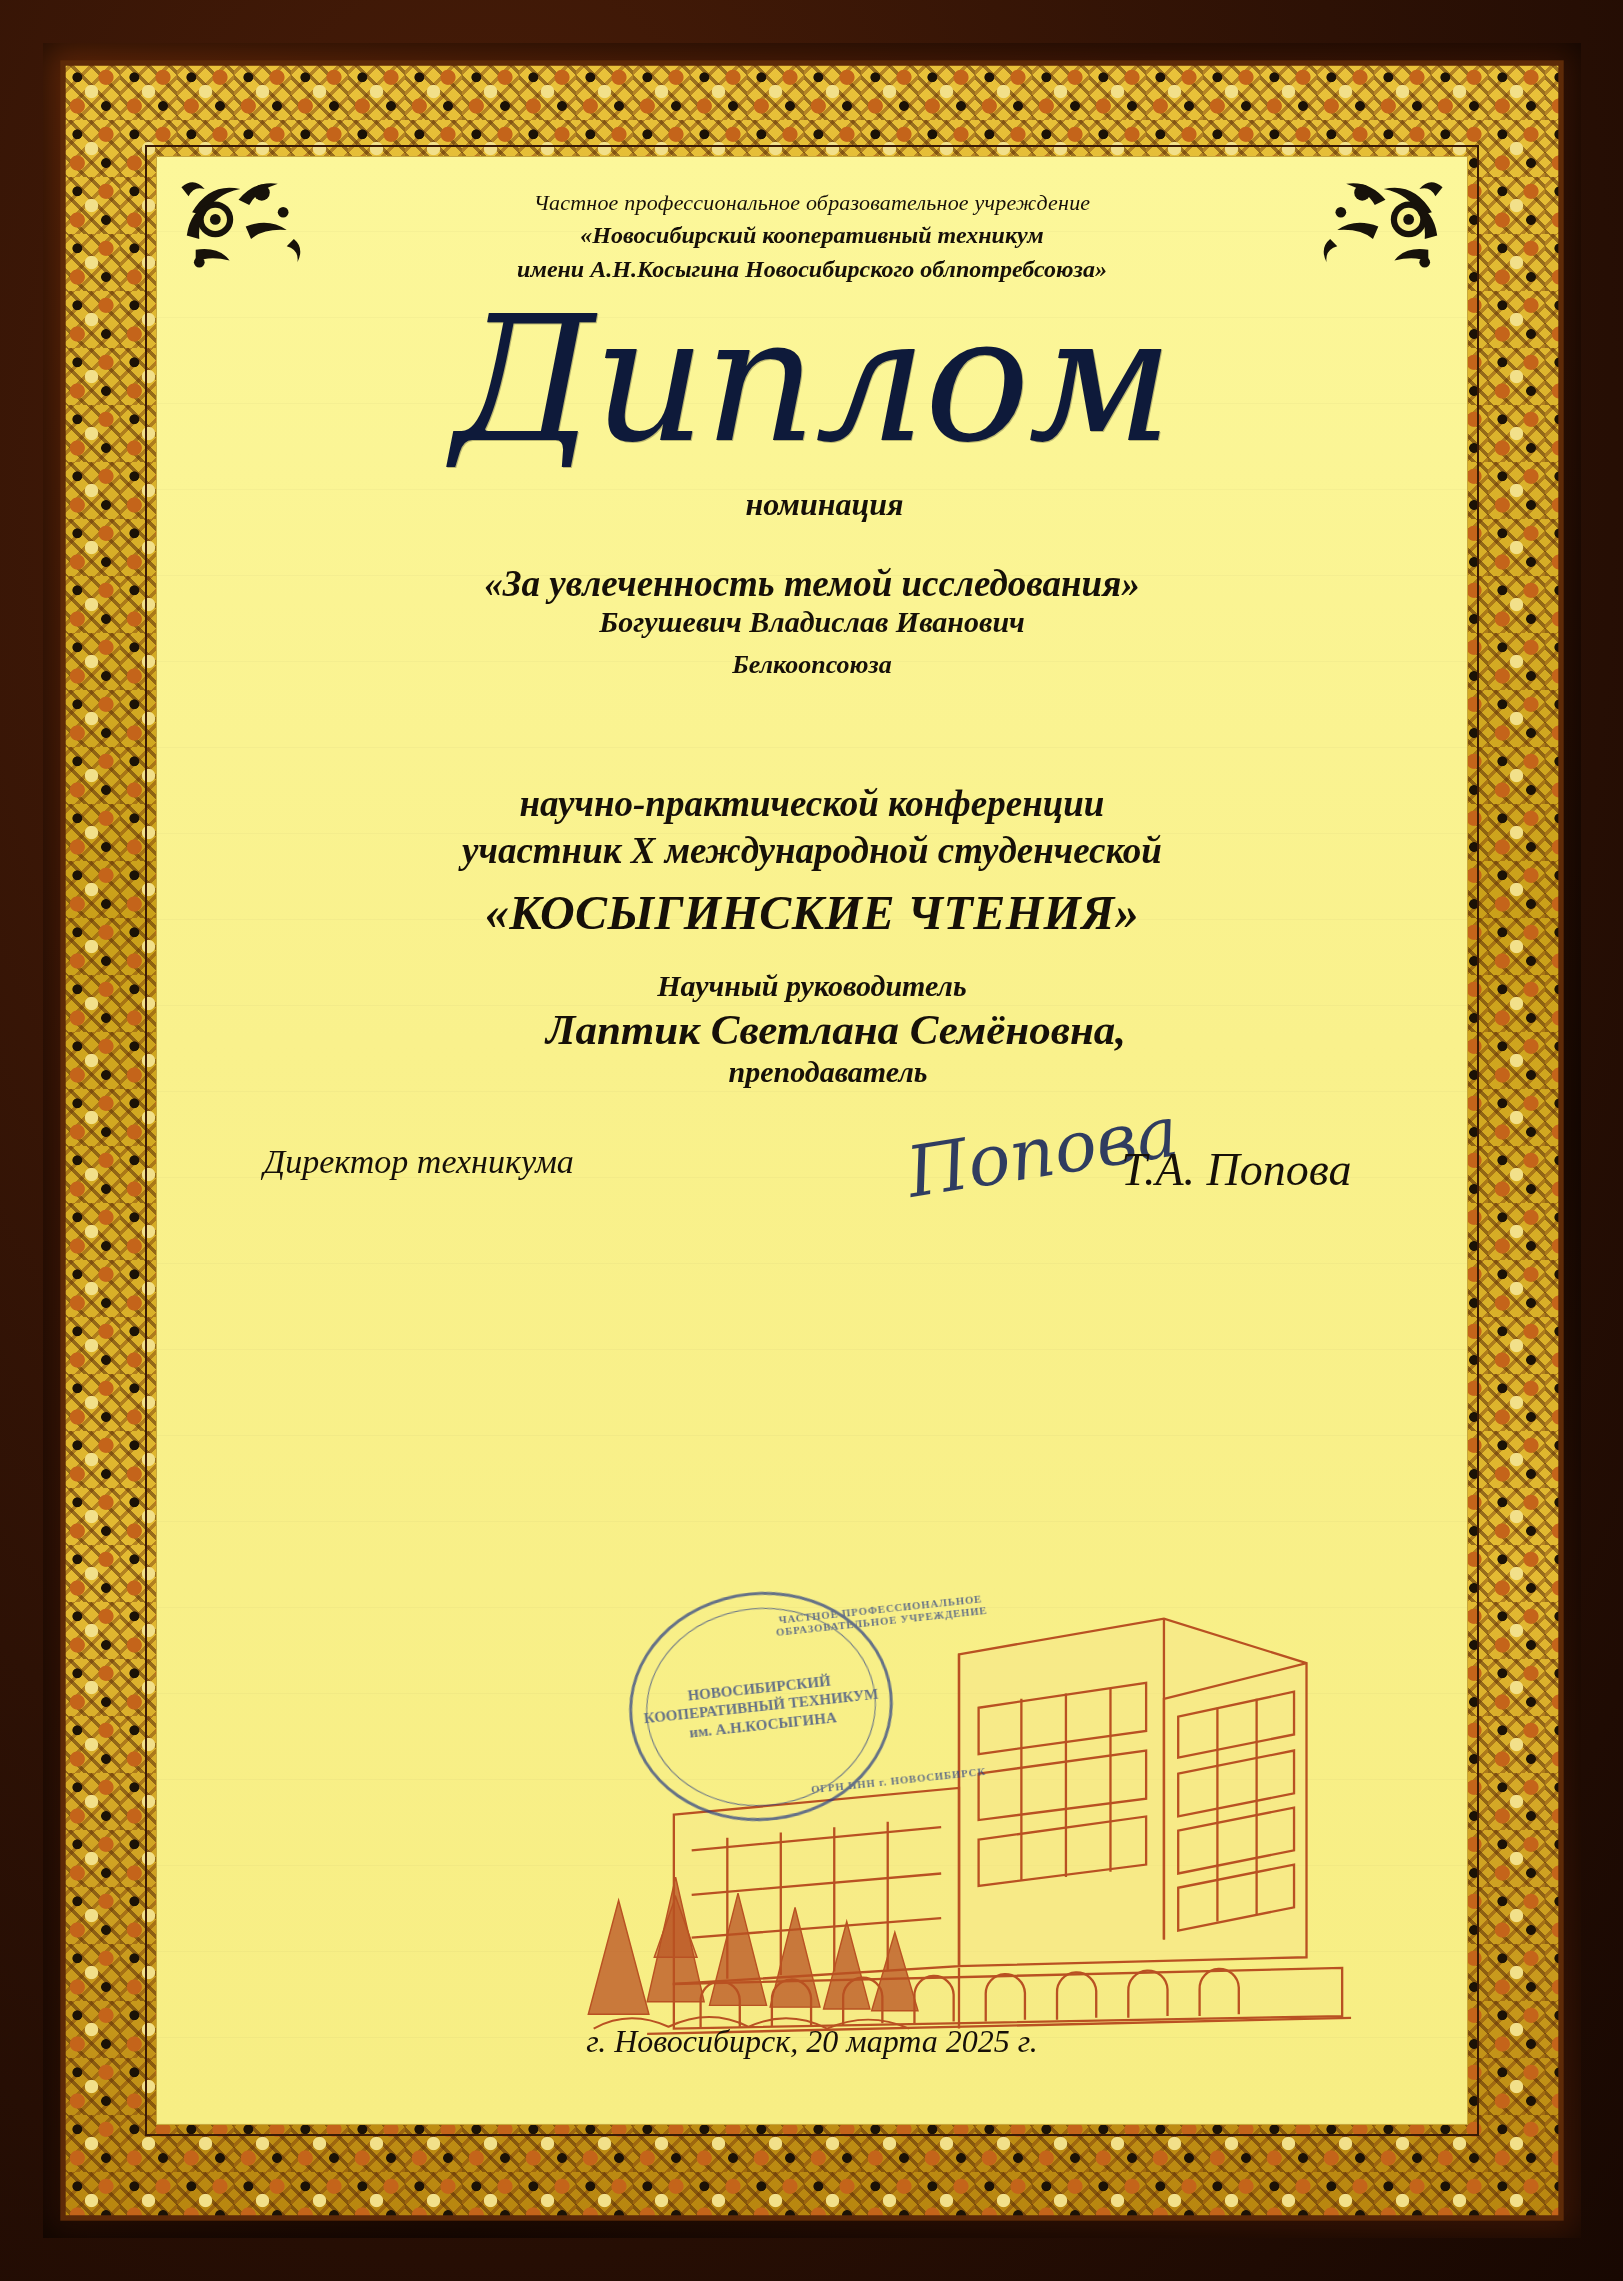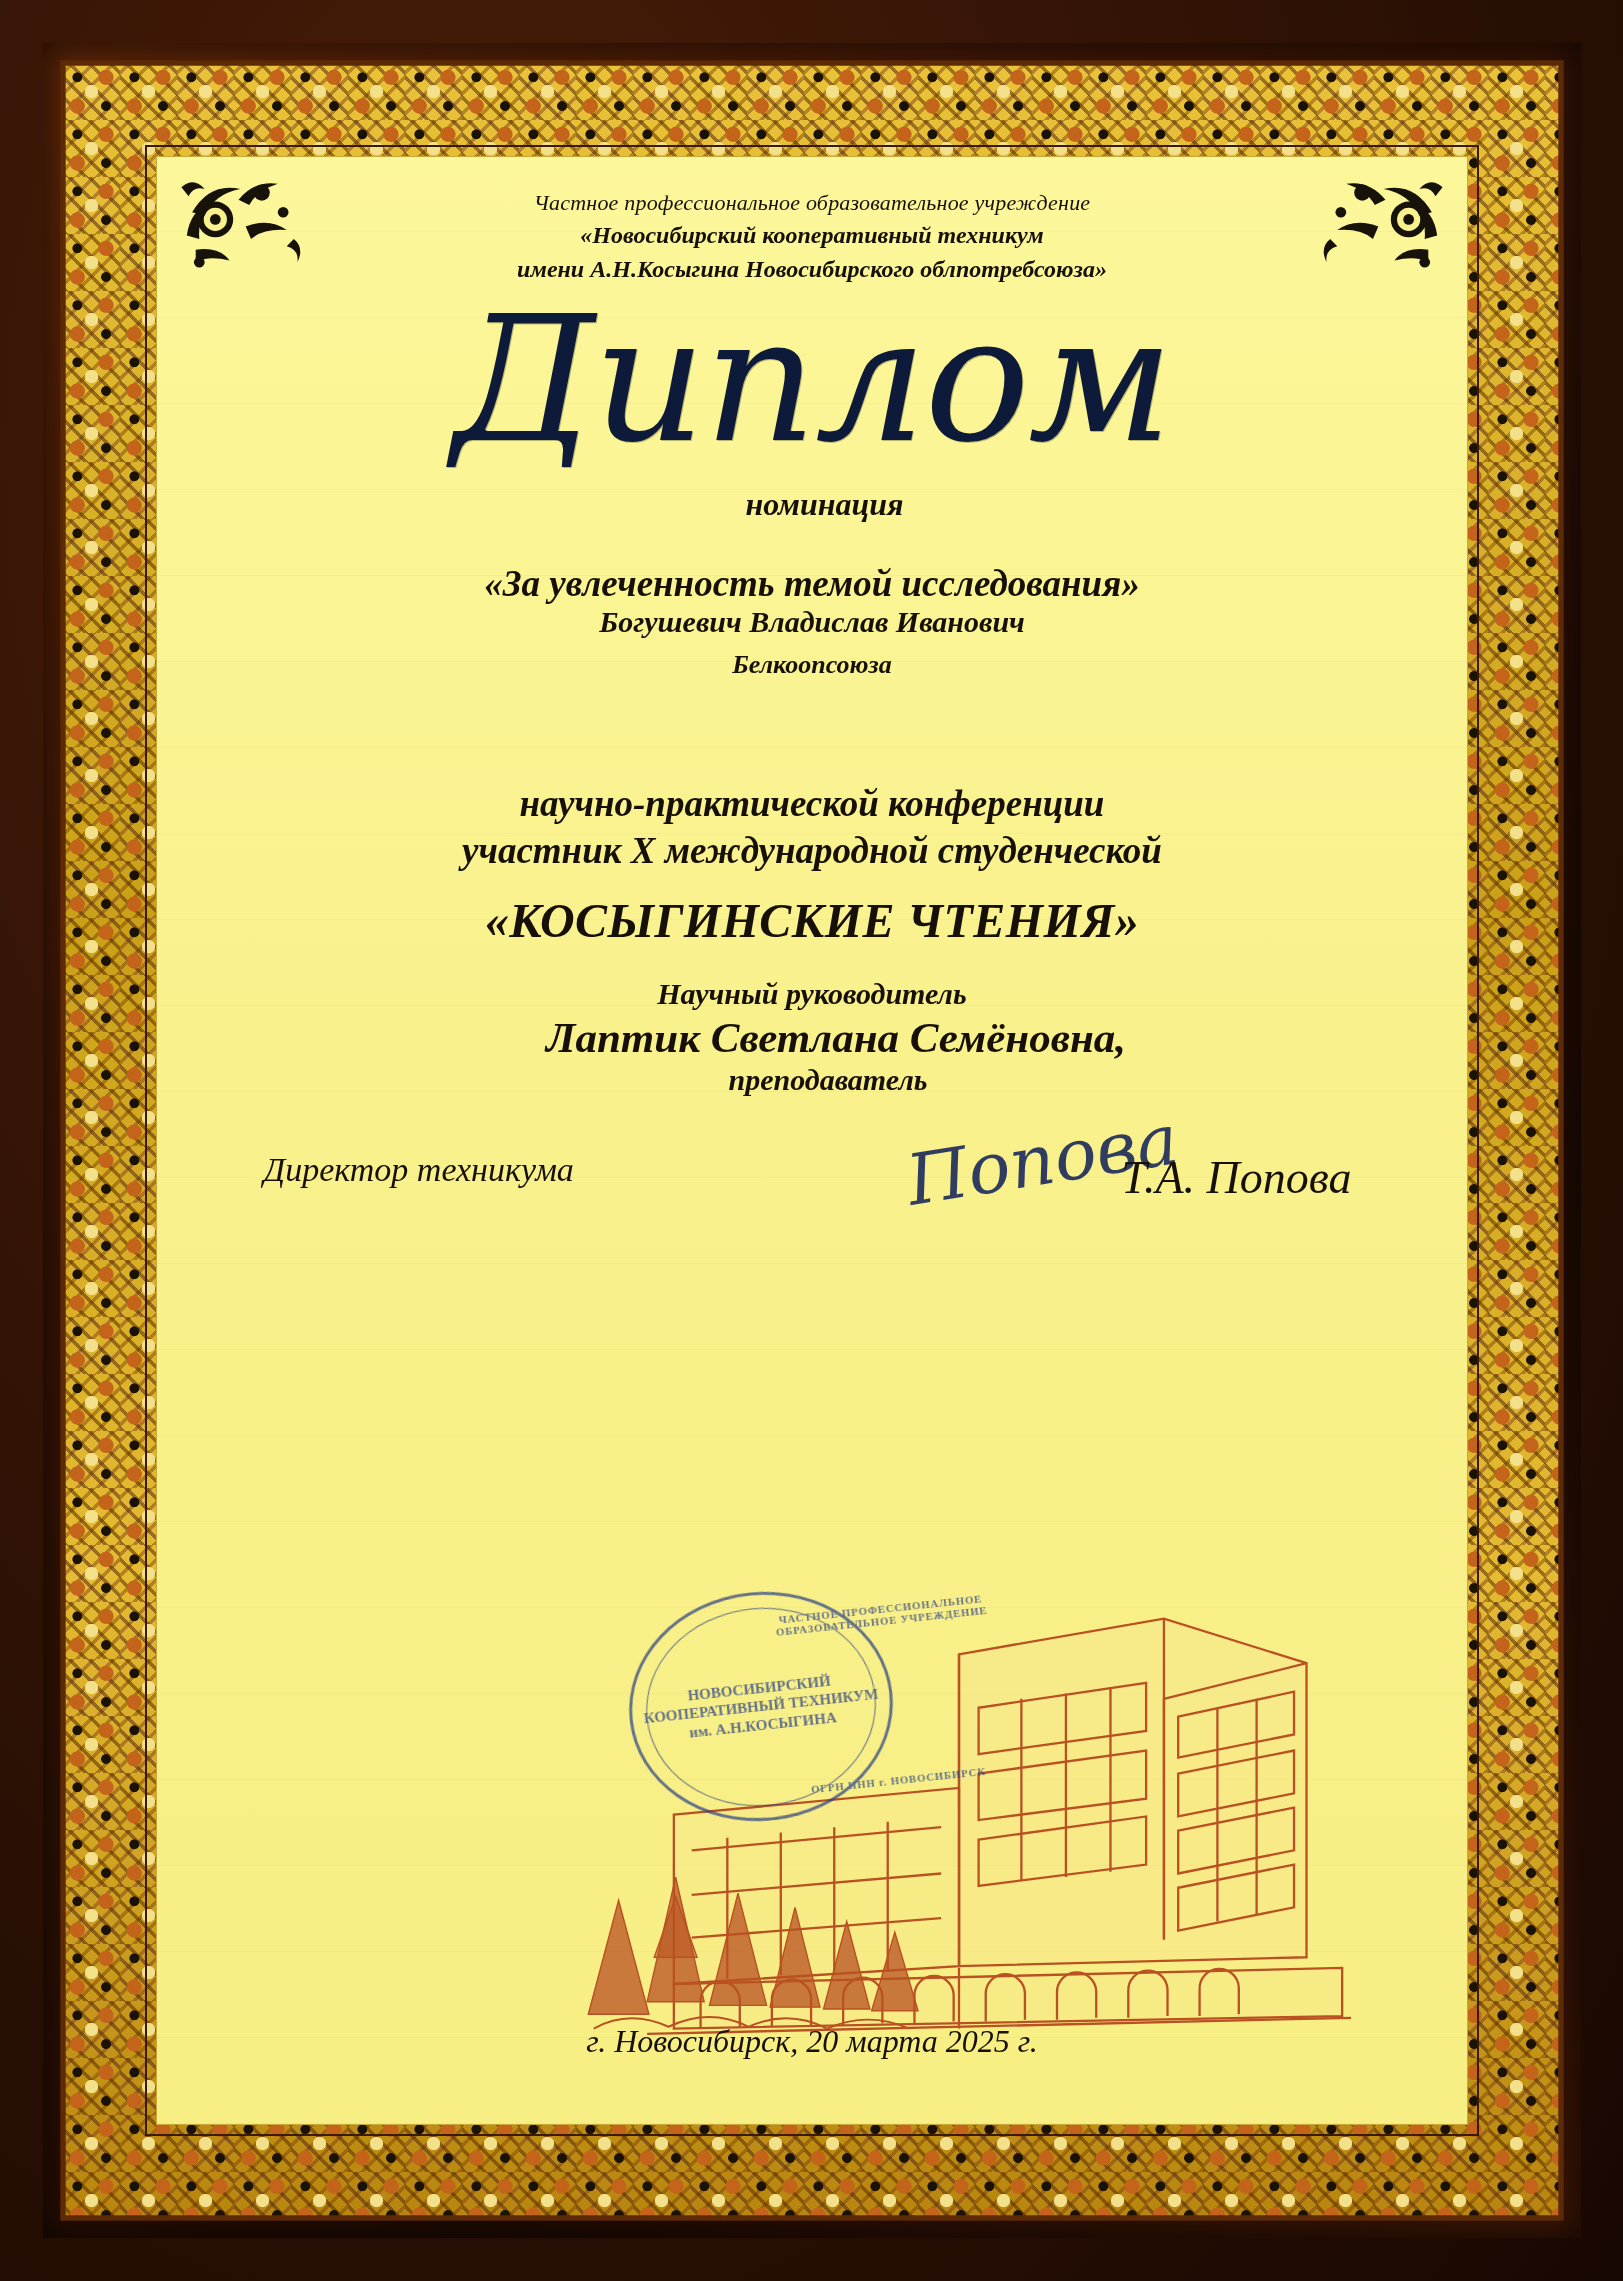--- a/index.html
+++ b/index.html
@@ -155,21 +155,21 @@
   }
 
   .event {
     margin-top: 98px;
     font-size: 37px;
     font-weight: bold;
     font-style: italic;
     line-height: 1.28;
   }
   .event-name {
-    margin-top: 19px;
+    margin-top: 11px;
     font-size: 48px;
     font-weight: bold;
     font-style: italic;
     letter-spacing: 0.4px;
   }
 
   .advisor-label {
     margin-top: 28.5px;
     font-size: 30px;
     font-weight: bold;

